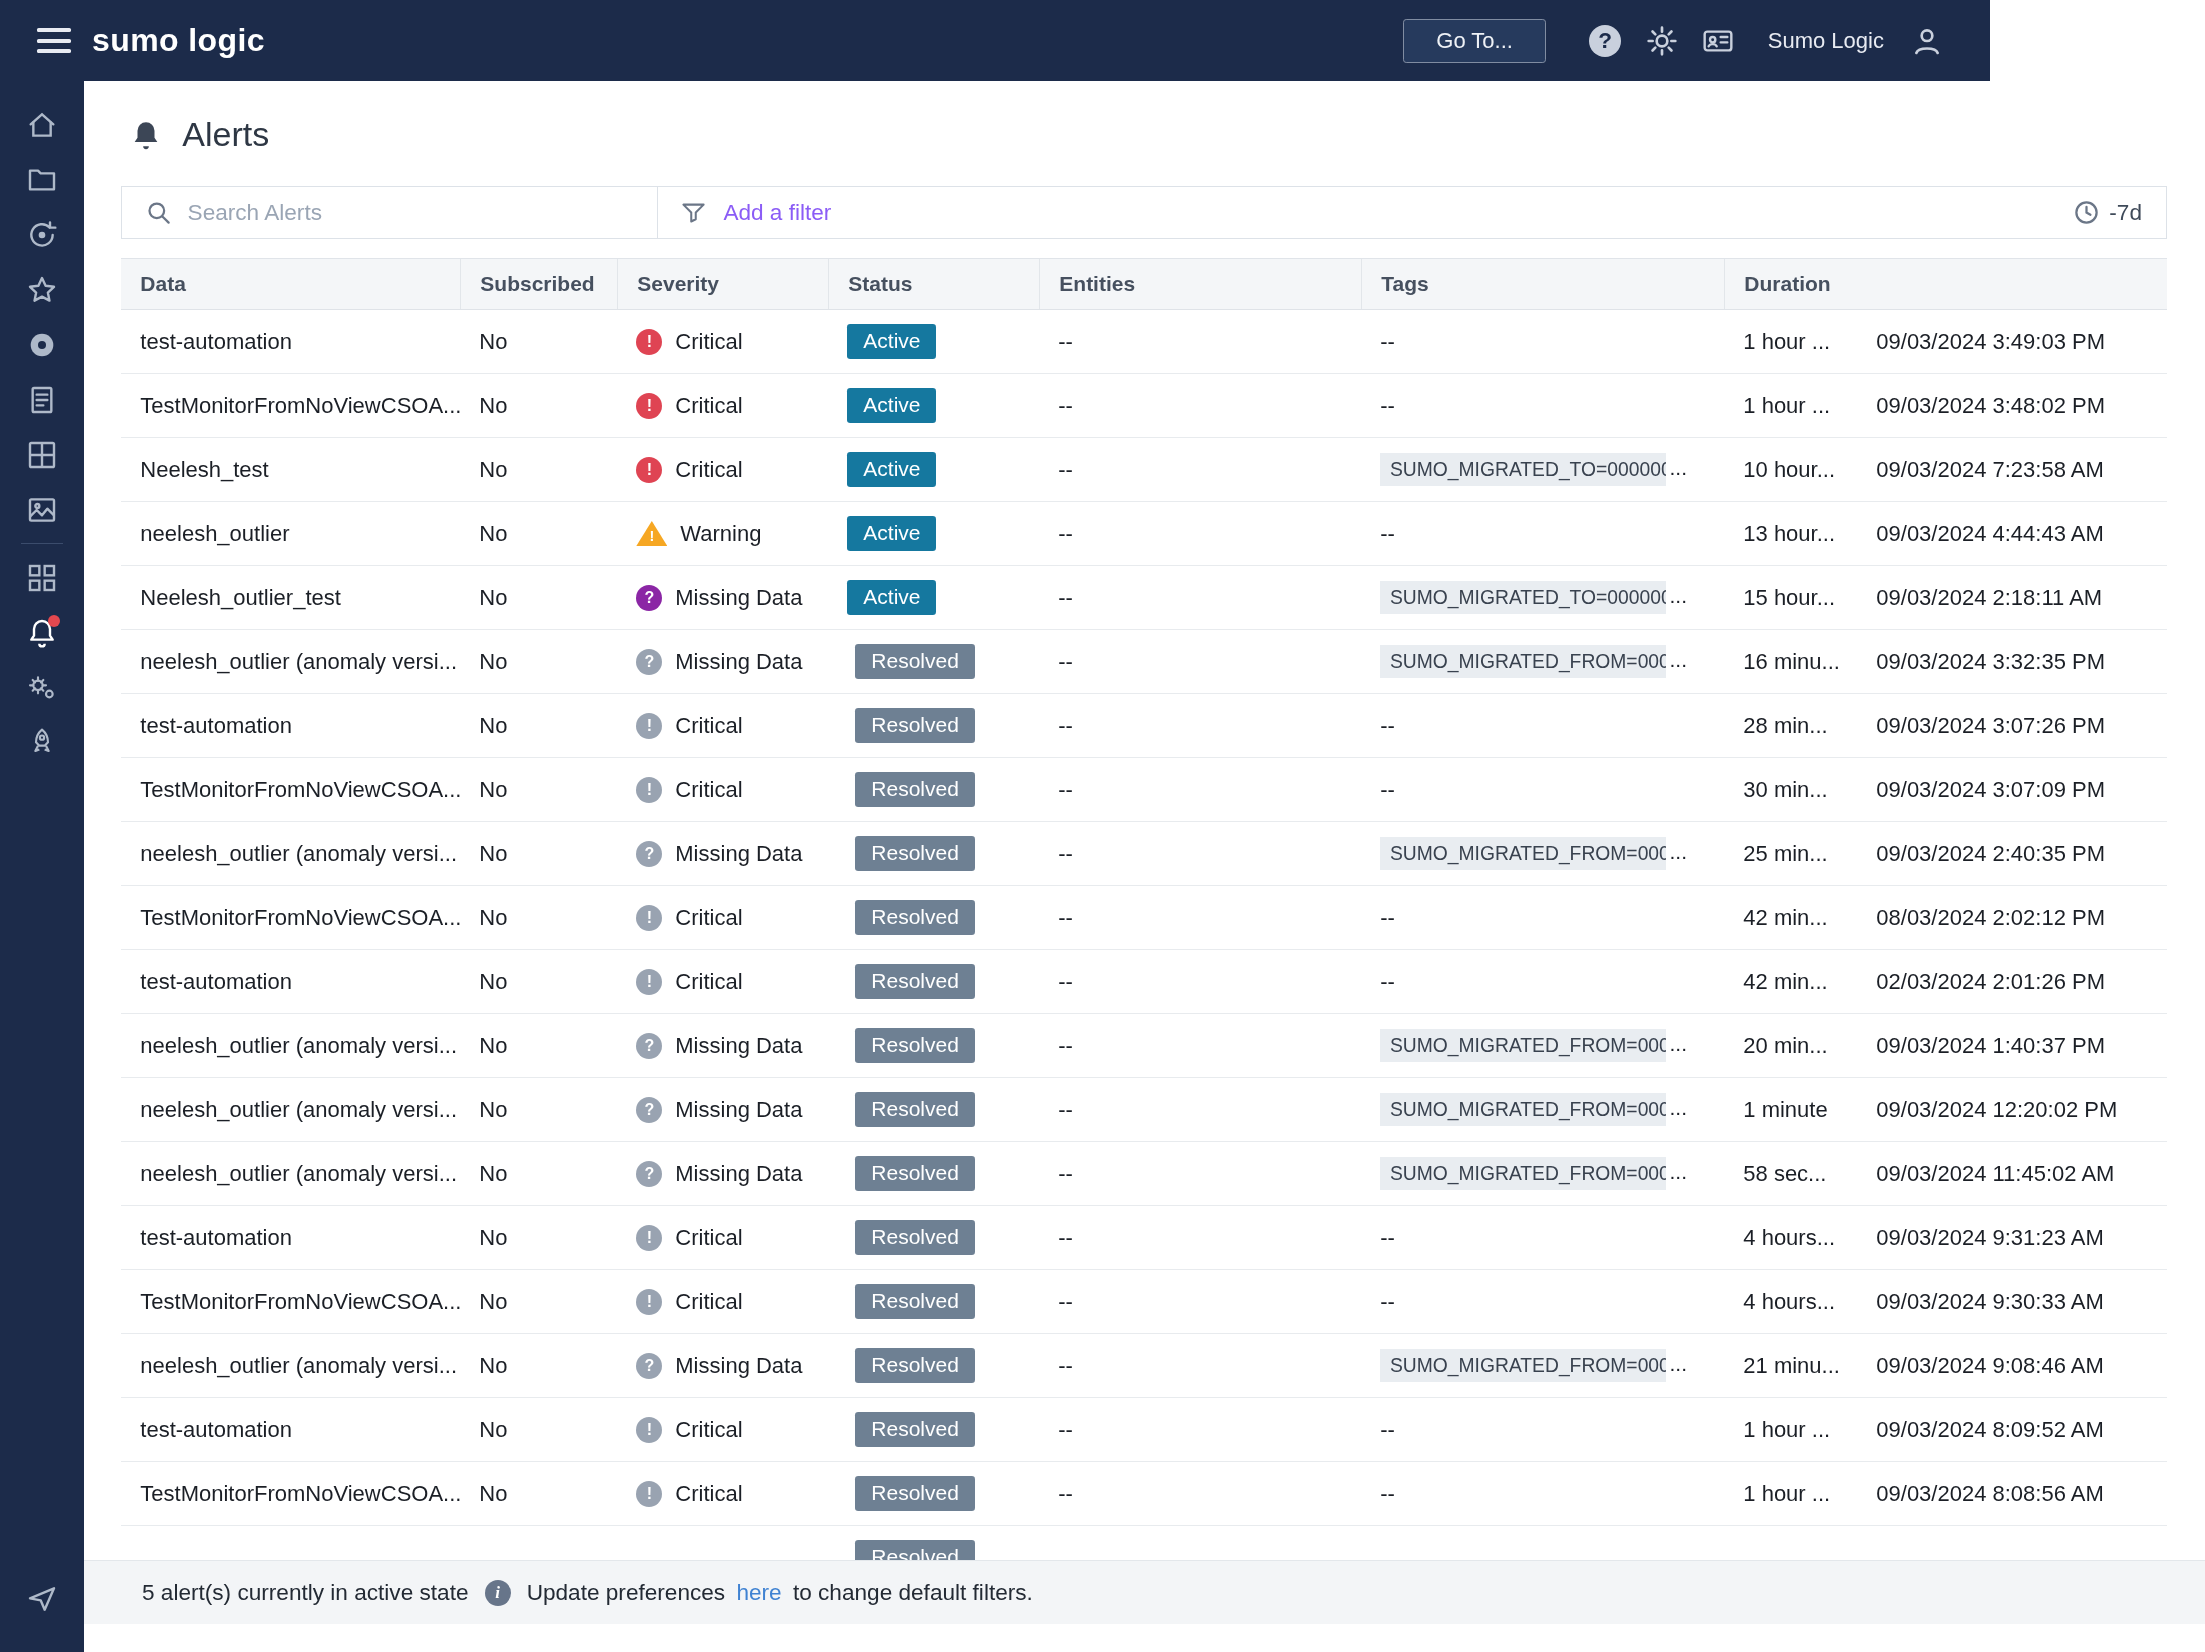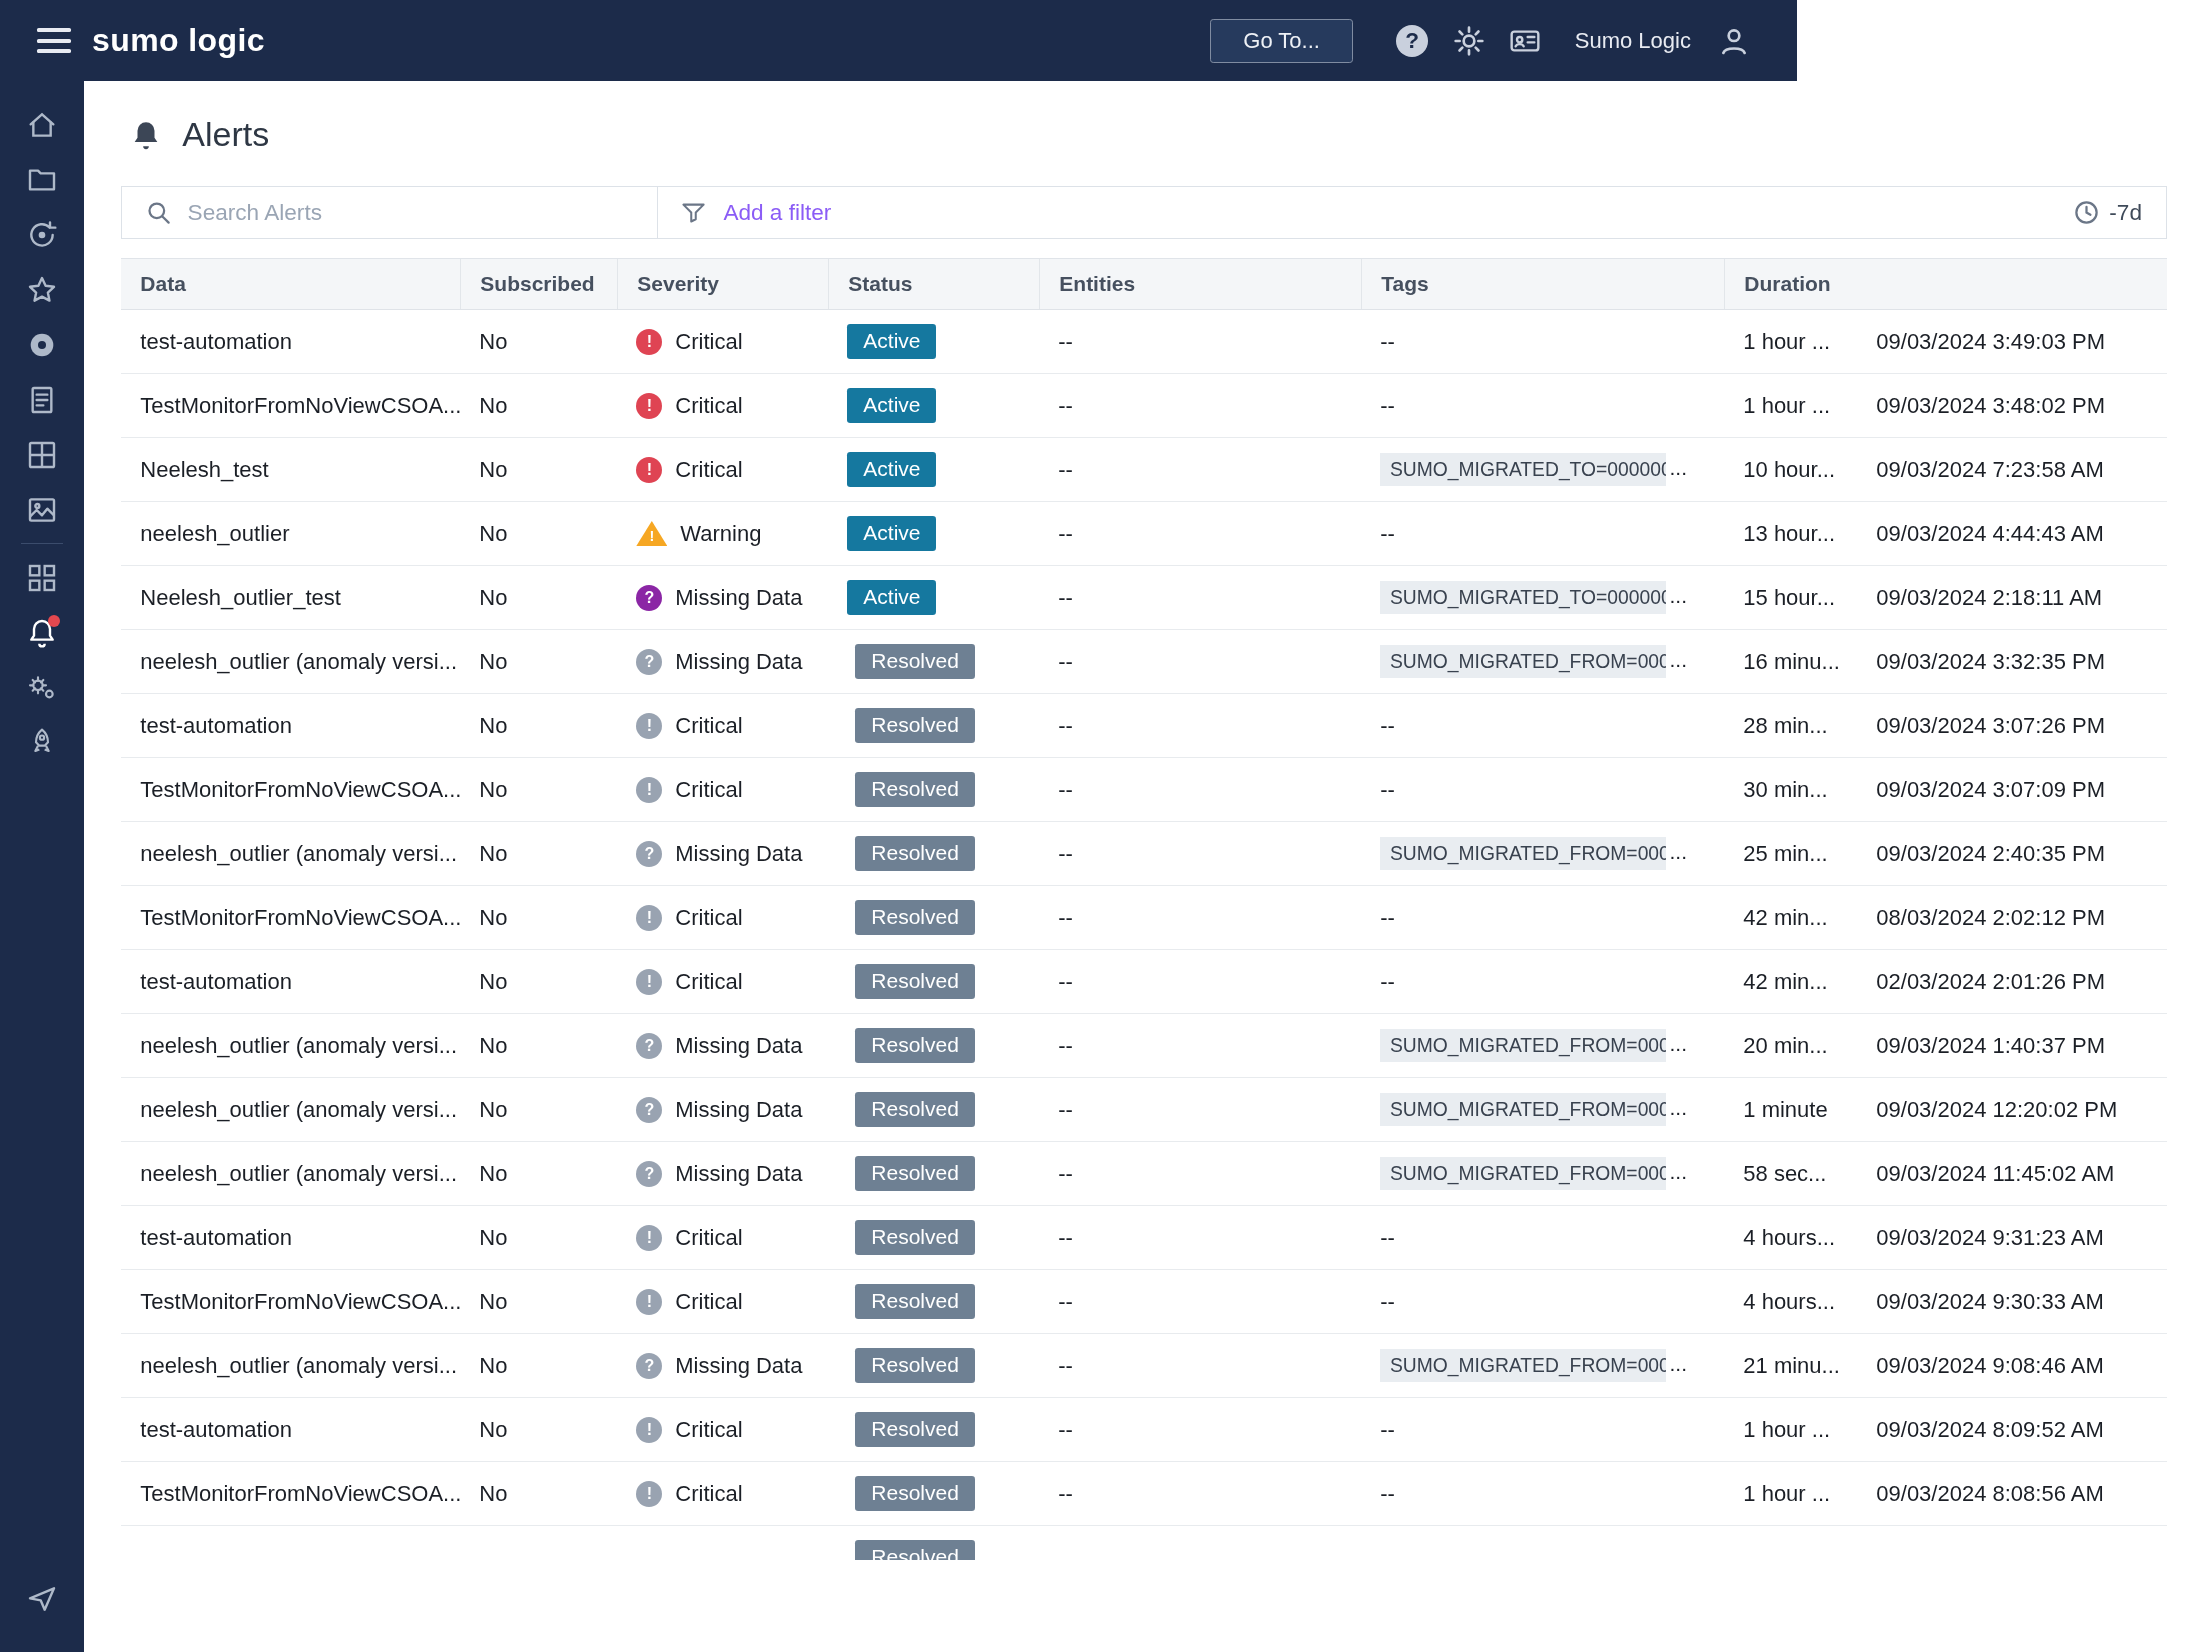--- a/index.html
+++ b/index.html
@@ -1,20 +1,20 @@
 <!DOCTYPE html>
 <html style="font-size:13px"><head>
 <meta charset="utf-8">
 <style>
   * { margin:0; padding:0; box-sizing:border-box; }
   html,body { width:2205px; height:1652px; overflow:hidden; background:#ffffff;
               font-family:"Liberation Sans", sans-serif; }
 
   
-  .topbar { position:absolute; top:0; left:0; width:1797px; height:81px;
+  .topbar { position:absolute; top:0; left:0; width:1990px; height:81px;
             background:#1c2b4a; display:flex; align-items:center; color:#fff; z-index:20;text-align:right; }
   .burger { width:34px; margin-left:37px; cursor:pointer; }
   .burger span { display:block; height:4px; background:#e8ebf2; border-radius:1.6px; margin:6.4px 0; }
   .logo { font-size:32px; font-weight:bold; margin-left:21px; letter-spacing:0.4px; color:#ffffff; }
   .topbar-right { margin-left:auto; display:flex; align-items:center; padding-right:35px; }
   .goto-btn { height:44px; padding:0 32px; border:1.6px solid #808ca1; border-radius:3.2px;
               background:#263a5d; color:#eef1f6; font-size:22px; display:flex; align-items:center;
               margin-right:31px; cursor:pointer; }
   .top-icon { width:34px; height:34px; color:#c9d0dd; margin:0 11.3px; display:flex;
               align-items:center; justify-content:center; cursor:pointer; }
@@ -582,14 +582,21 @@
       <span class="badge resolved">Resolved</span>
     </div>
     <div class="td entities"></div>
     <div class="td tags"></div>
     <div class="td duration"></div>
     <div class="td created"></div>
   </div>
 </div>
   </div>
 
+  <div class="footer">
+    <span>5 alert(s) currently in active state</span>
+    <span class="info-icon">i</span>
+    <span>Update preferences</span>
+    <span class="link">here</span>
+    <span>to change default filters.</span>
+  </div>
 </main>
 
 
 </body></html>

